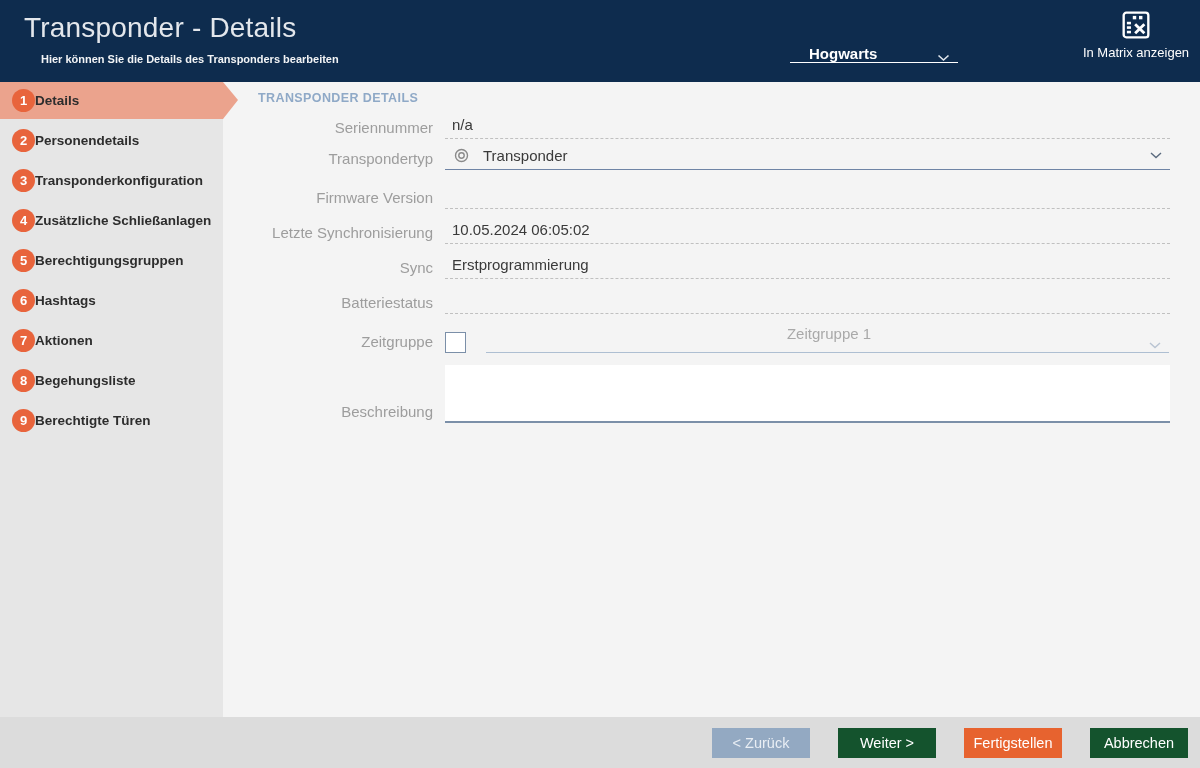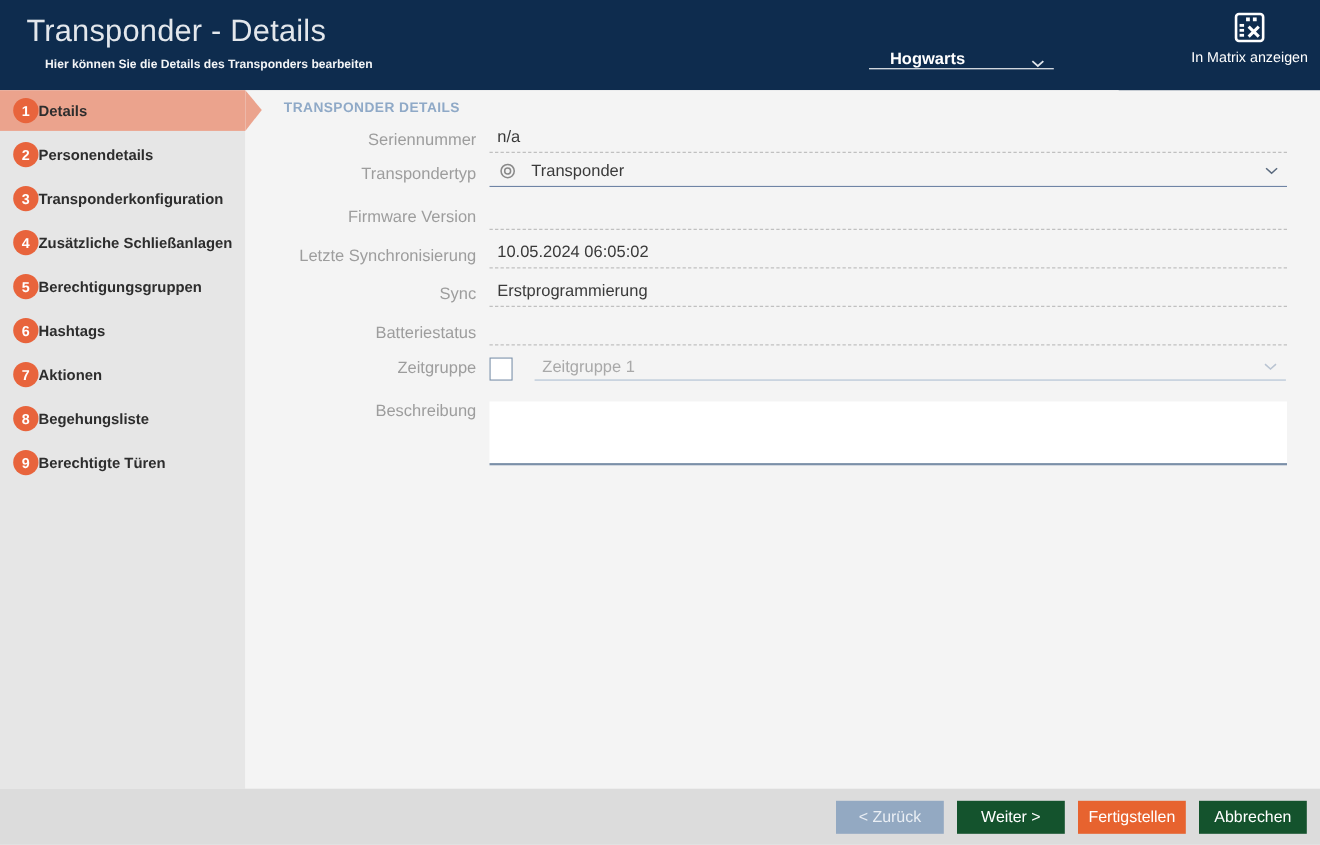--- a/index.html
+++ b/index.html
@@ -48,31 +48,31 @@
   .fvalue { margin-left:12px; width:725px; min-height:24px; font-size:15px; color:#3a3a3a;
             padding:0 4px 4px 7px; display:flex; align-items:center; }
   .dashed  { border-bottom:1px dashed #c0c0c0; }
   .select-line { border-bottom:1.5px solid #6f84a5; cursor:pointer; }
   .fvalue .chev { margin-left:auto; color:#5a6a7e; display:flex; padding-right:4px; }
   .fvalue .t-icon { display:flex; margin-right:14px; margin-left:2px; }
 
   .checkbox { width:21px; height:21px; background:#fff; border:1.5px solid #7b8fa8;
               margin-left:12px; flex:none; cursor:pointer; }
   .zg-select { margin-left:20px; width:683px; font-size:15px; color:#a9a9a9;
-               border-bottom:1.5px solid #aebfd2; padding:0 4px 3px 7px; display:flex; align-items:center; }
+               border-bottom:1.5px solid #aebfd2; padding:0 4px 3px 7px; display:flex; align-items:center;flex-direction:column; }
   .zg-select .chev { margin-left:auto; color:#b9c4d2; display:flex; padding-right:4px; }
 
-  .desc-row { align-items:flex-start; }
+  .desc-row { align-items:flex-end; }
   .desc-area { margin-left:12px; width:725px; height:58px; background:#ffffff; border:none;
                border-bottom:2px solid #7b8fa8; resize:none; font-family:"Liberation Sans",sans-serif;
                font-size:15px; color:#3a3a3a; padding:6px 8px; outline:none; }
 
   
   .footbar { position:absolute; left:0; top:717px; width:1200px; height:51px; background:#dcdcdc;
-             display:flex; align-items:center; justify-content:flex-end; gap:12px; padding-right:12px; }
+             display:flex; align-items:center; justify-content:flex-end; gap:28px; padding-right:12px; }
   .btn { width:98px; height:30px; color:#fff; font-size:14.5px; text-align:center; line-height:30px;
          cursor:pointer; user-select:none; }
   .btn-back   { background:#93a9c2; color:#e9eef4; }
   .btn-blue   { background:#14532d;text-align:center; }
   .btn-orange { background:#e7632f; }
 </style>
 </head>
 <body>
 
 <div class="app">

